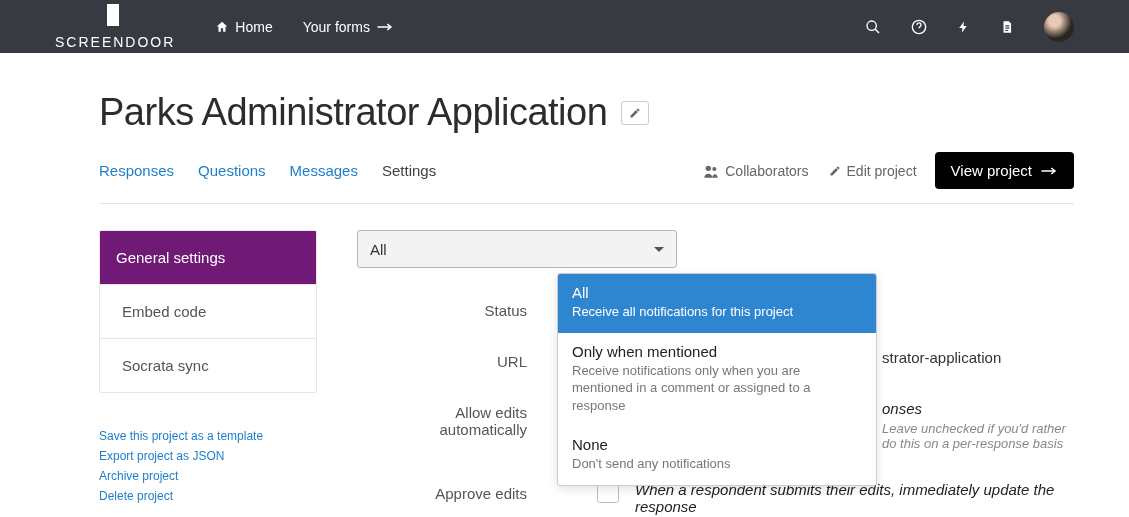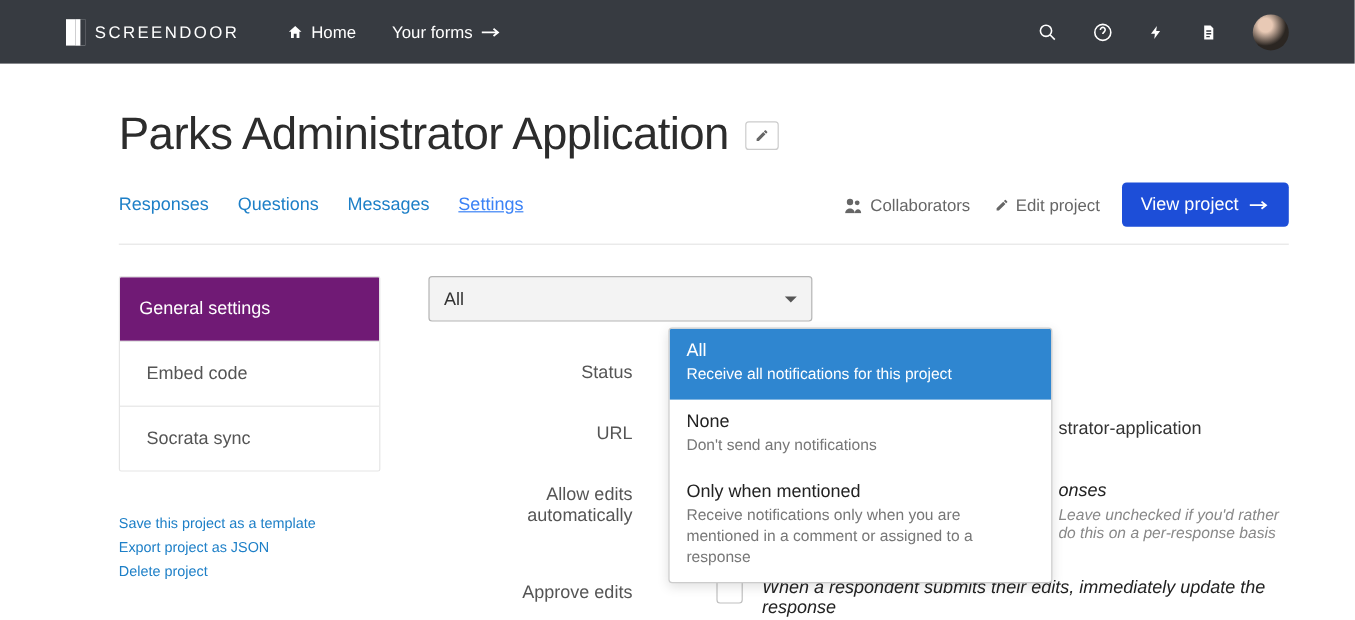--- a/index.html
+++ b/index.html
@@ -1,40 +1,40 @@
 <!DOCTYPE html>
 <html><head>
 <meta charset="utf-8">
 <style>
 * { box-sizing: border-box; margin: 0; padding: 0; }
 body { font-family: -apple-system, BlinkMacSystemFont, "Segoe UI", Helvetica, Arial, sans-serif; color: #333; background: #fff; font-size: 14px; width: 1129px; }
 a { text-decoration: none; }
 
 
 .topbar { background: #373b41; height: 53px; display: flex; align-items: center; padding: 0 55px; color: #fff; }
-.brand { display: flex; align-items: center; gap: 8px; font-size: 14px; letter-spacing: 2px; font-weight: 500; margin-right: 40px; }
+.brand { display: flex; align-items: center; gap: 8px; font-size: 14px; letter-spacing: 2px; font-weight: 500; margin-right: 40px; flex-direction: column; }
 .brand-mark { width: 16px; height: 22px; background: #fff; position: relative; }
 .brand-mark::after { content: ""; position: absolute; right: 0; top: 0; bottom: 0; width: 4px; background: #373b41; border-left: 4px solid #fff; }
 .navlink { color: #fff; display: flex; align-items: center; gap: 6px; margin-right: 30px; font-size: 14px; cursor: pointer; }
 .spacer { flex: 1; }
 .hicon { margin-left: 30px; cursor: pointer; font-size: 16px; color: #fff; display: flex; align-items: center; }
 .avatar { width: 30px; height: 30px; border-radius: 50%; background: radial-gradient(circle at 35% 30%, #e8c9b5 0 20%, #2b2622 60%); margin-left: 30px; cursor: pointer; }
 
 
 .page { padding: 20px 55px 0; margin-left: 44px; }
 .title-row { display: flex; align-items: center; gap: 14px; margin: 18px 0 18px; }
 h1 { font-size: 38px; font-weight: 300; color: #2c2c2c; letter-spacing: -0.5px; }
 .edit-title { width: 28px; height: 24px; border: 1px solid #ccc; border-radius: 3px; display: flex; align-items: center; justify-content: center; cursor: pointer; font-size: 12px; color:#666; }
 
 .tabbar { display: flex; align-items: center; border-bottom: 1px solid #e5e5e5; padding-bottom: 14px; }
 .tab { margin-right: 24px; font-size: 15px; color: #1d7fc7; cursor: pointer; }
-.tab.active { color: #3b82f6; text-decoration: underline; }
+.tab.active { color: #404040; }
 .tabbar .spacer { flex: 1; }
 .action { margin-left: 20px; color: #666; font-size: 14px; display: flex; align-items: center; gap: 6px; cursor: pointer; }
-.view-btn { margin-left: 18px; background: #1d4ed8; color: #fff; padding: 10px 16px; border-radius: 4px; font-size: 15px; cursor: pointer; display: flex; align-items: center; gap: 8px; }
+.view-btn { margin-left: 18px; background: #000000; color: #fff; padding: 10px 16px; border-radius: 4px; font-size: 15px; cursor: pointer; display: flex; align-items: center; gap: 8px; }
 
 .body { display: flex; gap: 40px; padding-top: 26px; }
 
 
 .side { width: 218px; flex-shrink: 0; }
 .sidenav { border: 1px solid #e5e5e5; border-radius: 2px; overflow: hidden; }
 .sidenav .item { padding: 18px 22px; font-size: 15px; color: #555; border-top: 1px solid #e5e5e5; cursor: pointer; }
 .sidenav .item:first-child { border-top: none; }
 .sidenav .item.active { background: #701a75; color: #fff; padding-left: 16px; }
 .sidelinks { margin-top: 36px; }
@@ -165,46 +165,47 @@
   <div class="body">
     <div class="side">
       <div class="sidenav">
         <div class="item active">General settings</div>
         <div class="item">Embed code</div>
         <div class="item">Socrata sync</div>
       </div>
       <div class="sidelinks">
         <a>Save this project as a template</a>
         <a>Export project as JSON</a>
+        <a>Archive project</a>
         <a>Delete project</a>
       </div>
     </div>
 
     <div class="form">
       <div class="row">
         <div class="field">
           <div class="select">
             <span>All</span>
             <span class="caret"></span>
           </div>
         </div>
       </div>
 
       <div class="dropdown">
         <div class="opt sel">
           <div class="t">All</div>
           <div class="d">Receive all notifications for this project</div>
         </div>
         <div class="opt">
+          <div class="t">Only when mentioned</div>
+          <div class="d">Receive notifications only when you are mentioned in a comment or assigned to a response</div>
+        </div>
+        <div class="opt">
           <div class="t">None</div>
           <div class="d">Don't send any notifications</div>
-        </div>
-        <div class="opt">
-          <div class="t">Only when mentioned</div>
-          <div class="d">Receive notifications only when you are mentioned in a comment or assigned to a response</div>
         </div>
       </div>
 
       <div class="row">
         <div class="label">Status</div>
         <div class="field"></div>
       </div>
 
       <div class="row">
         <div class="label">URL</div>

